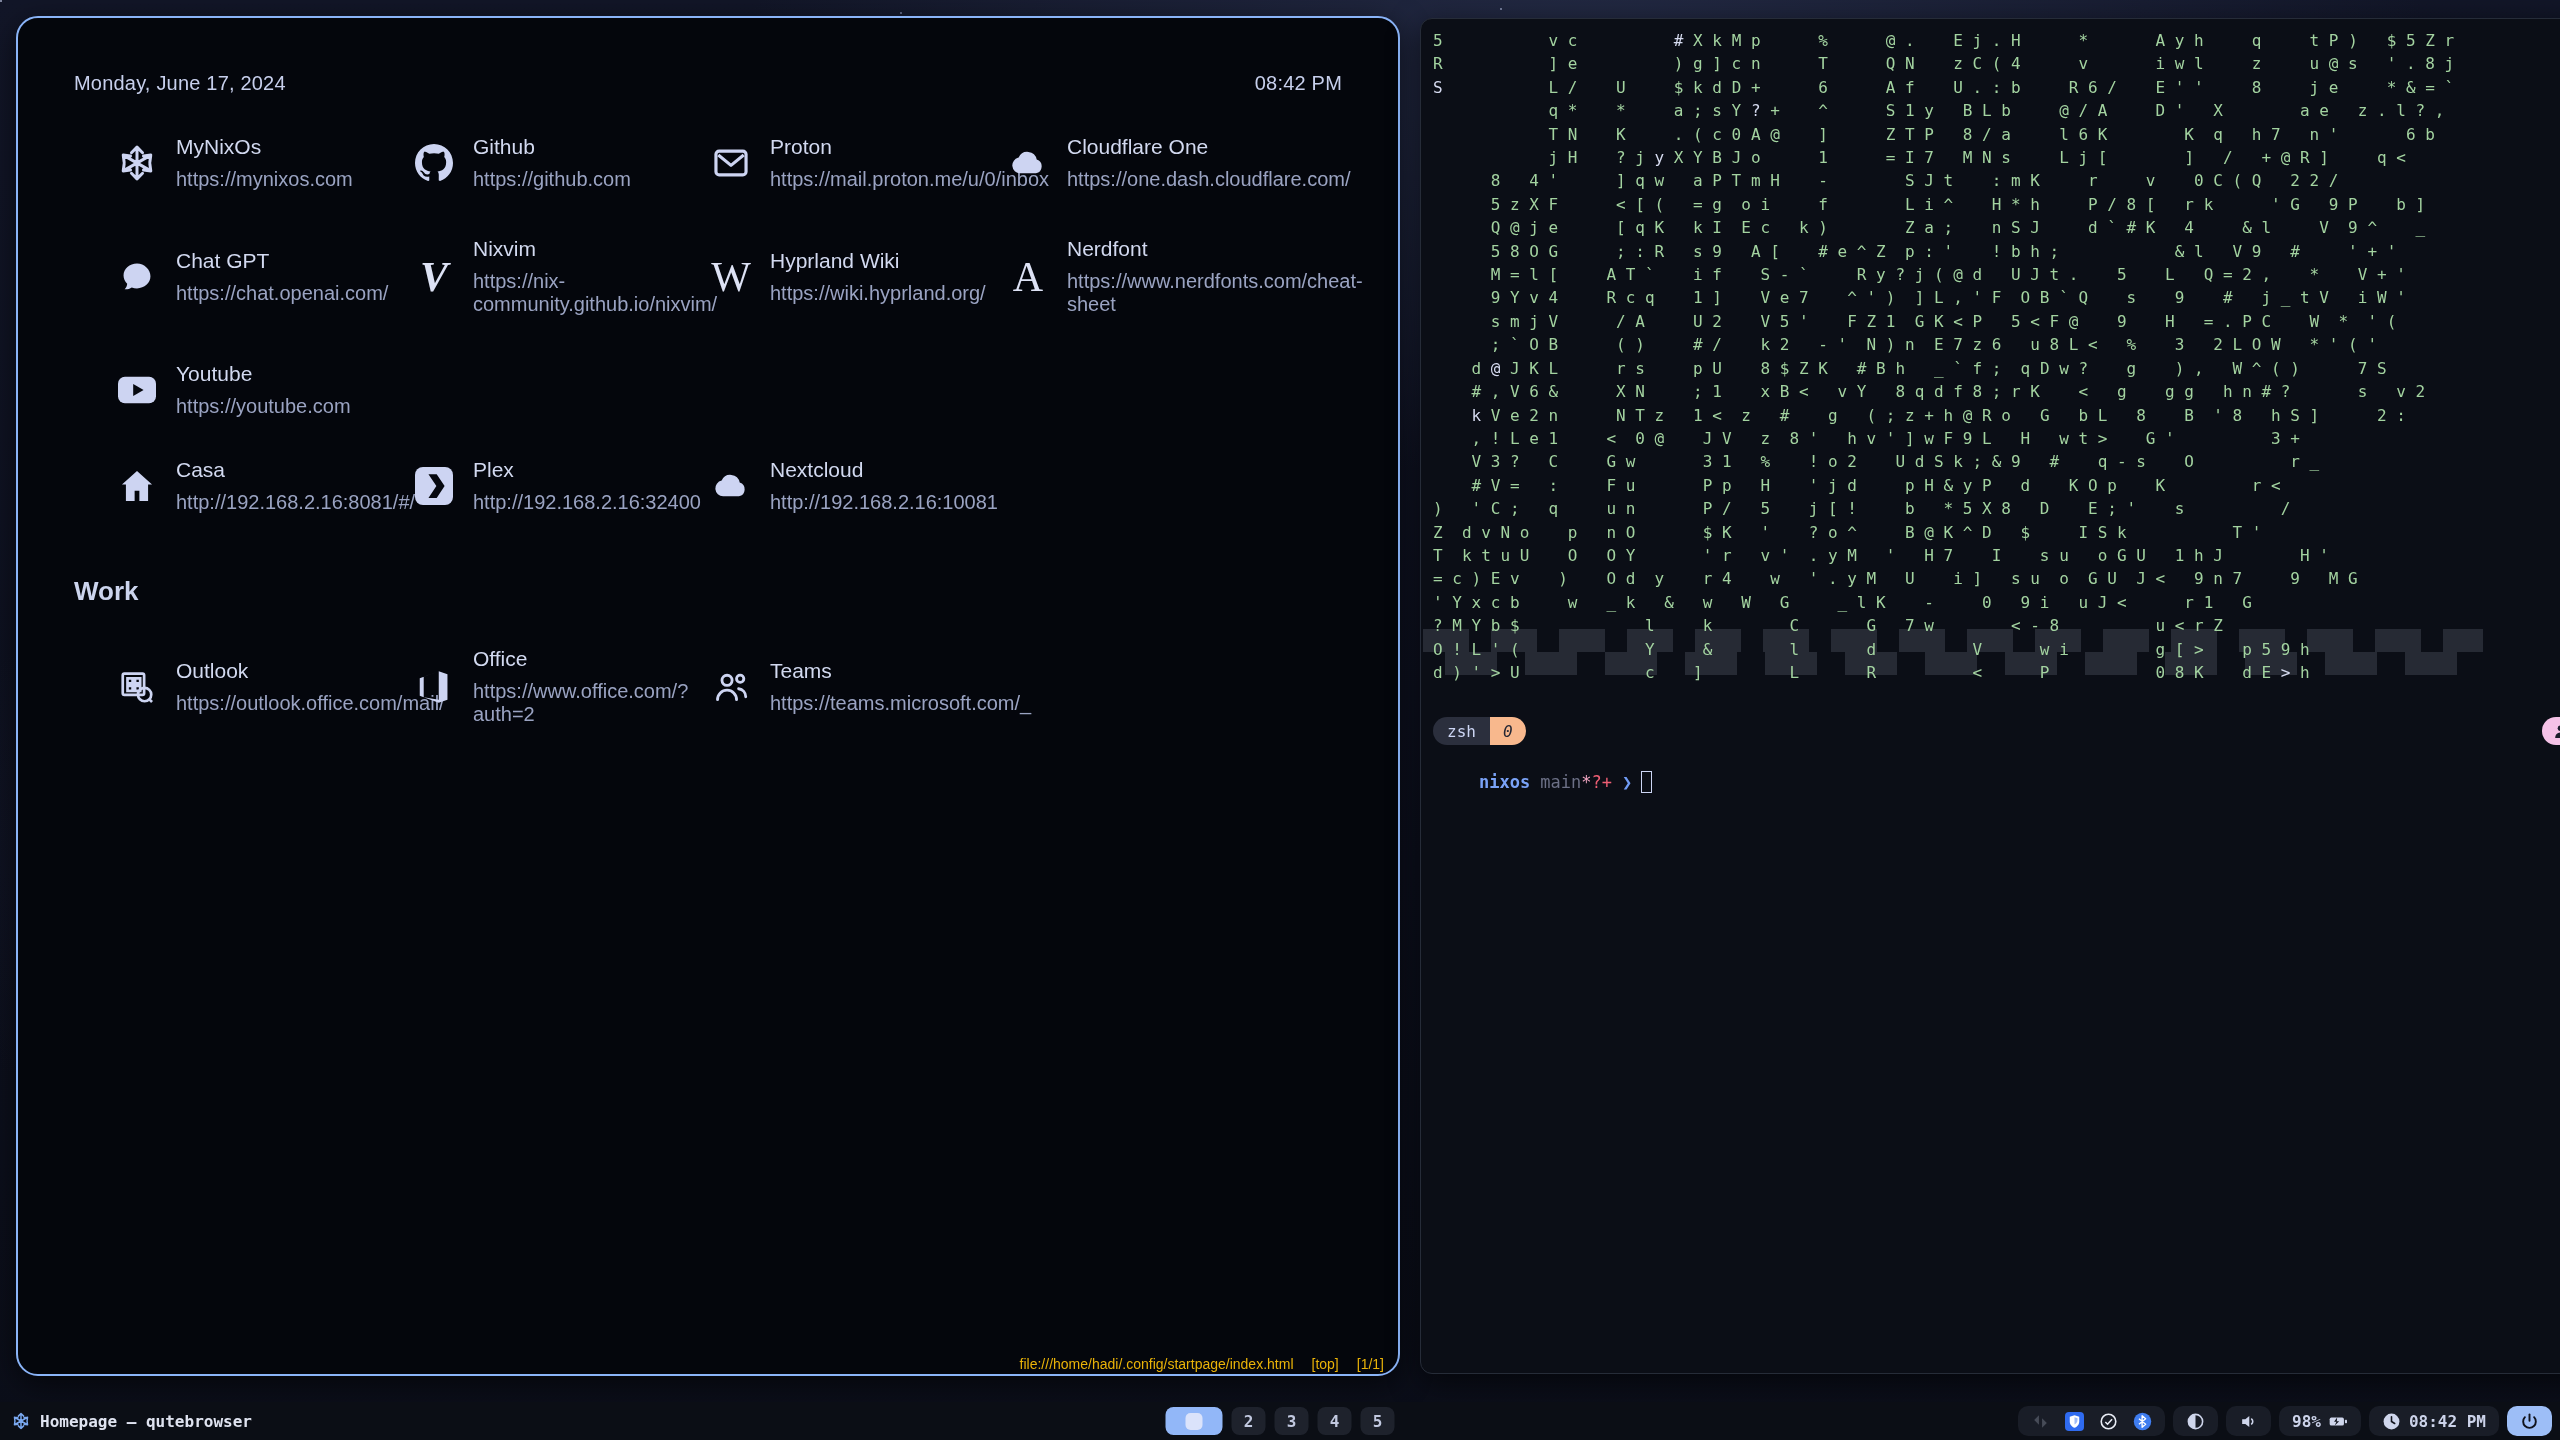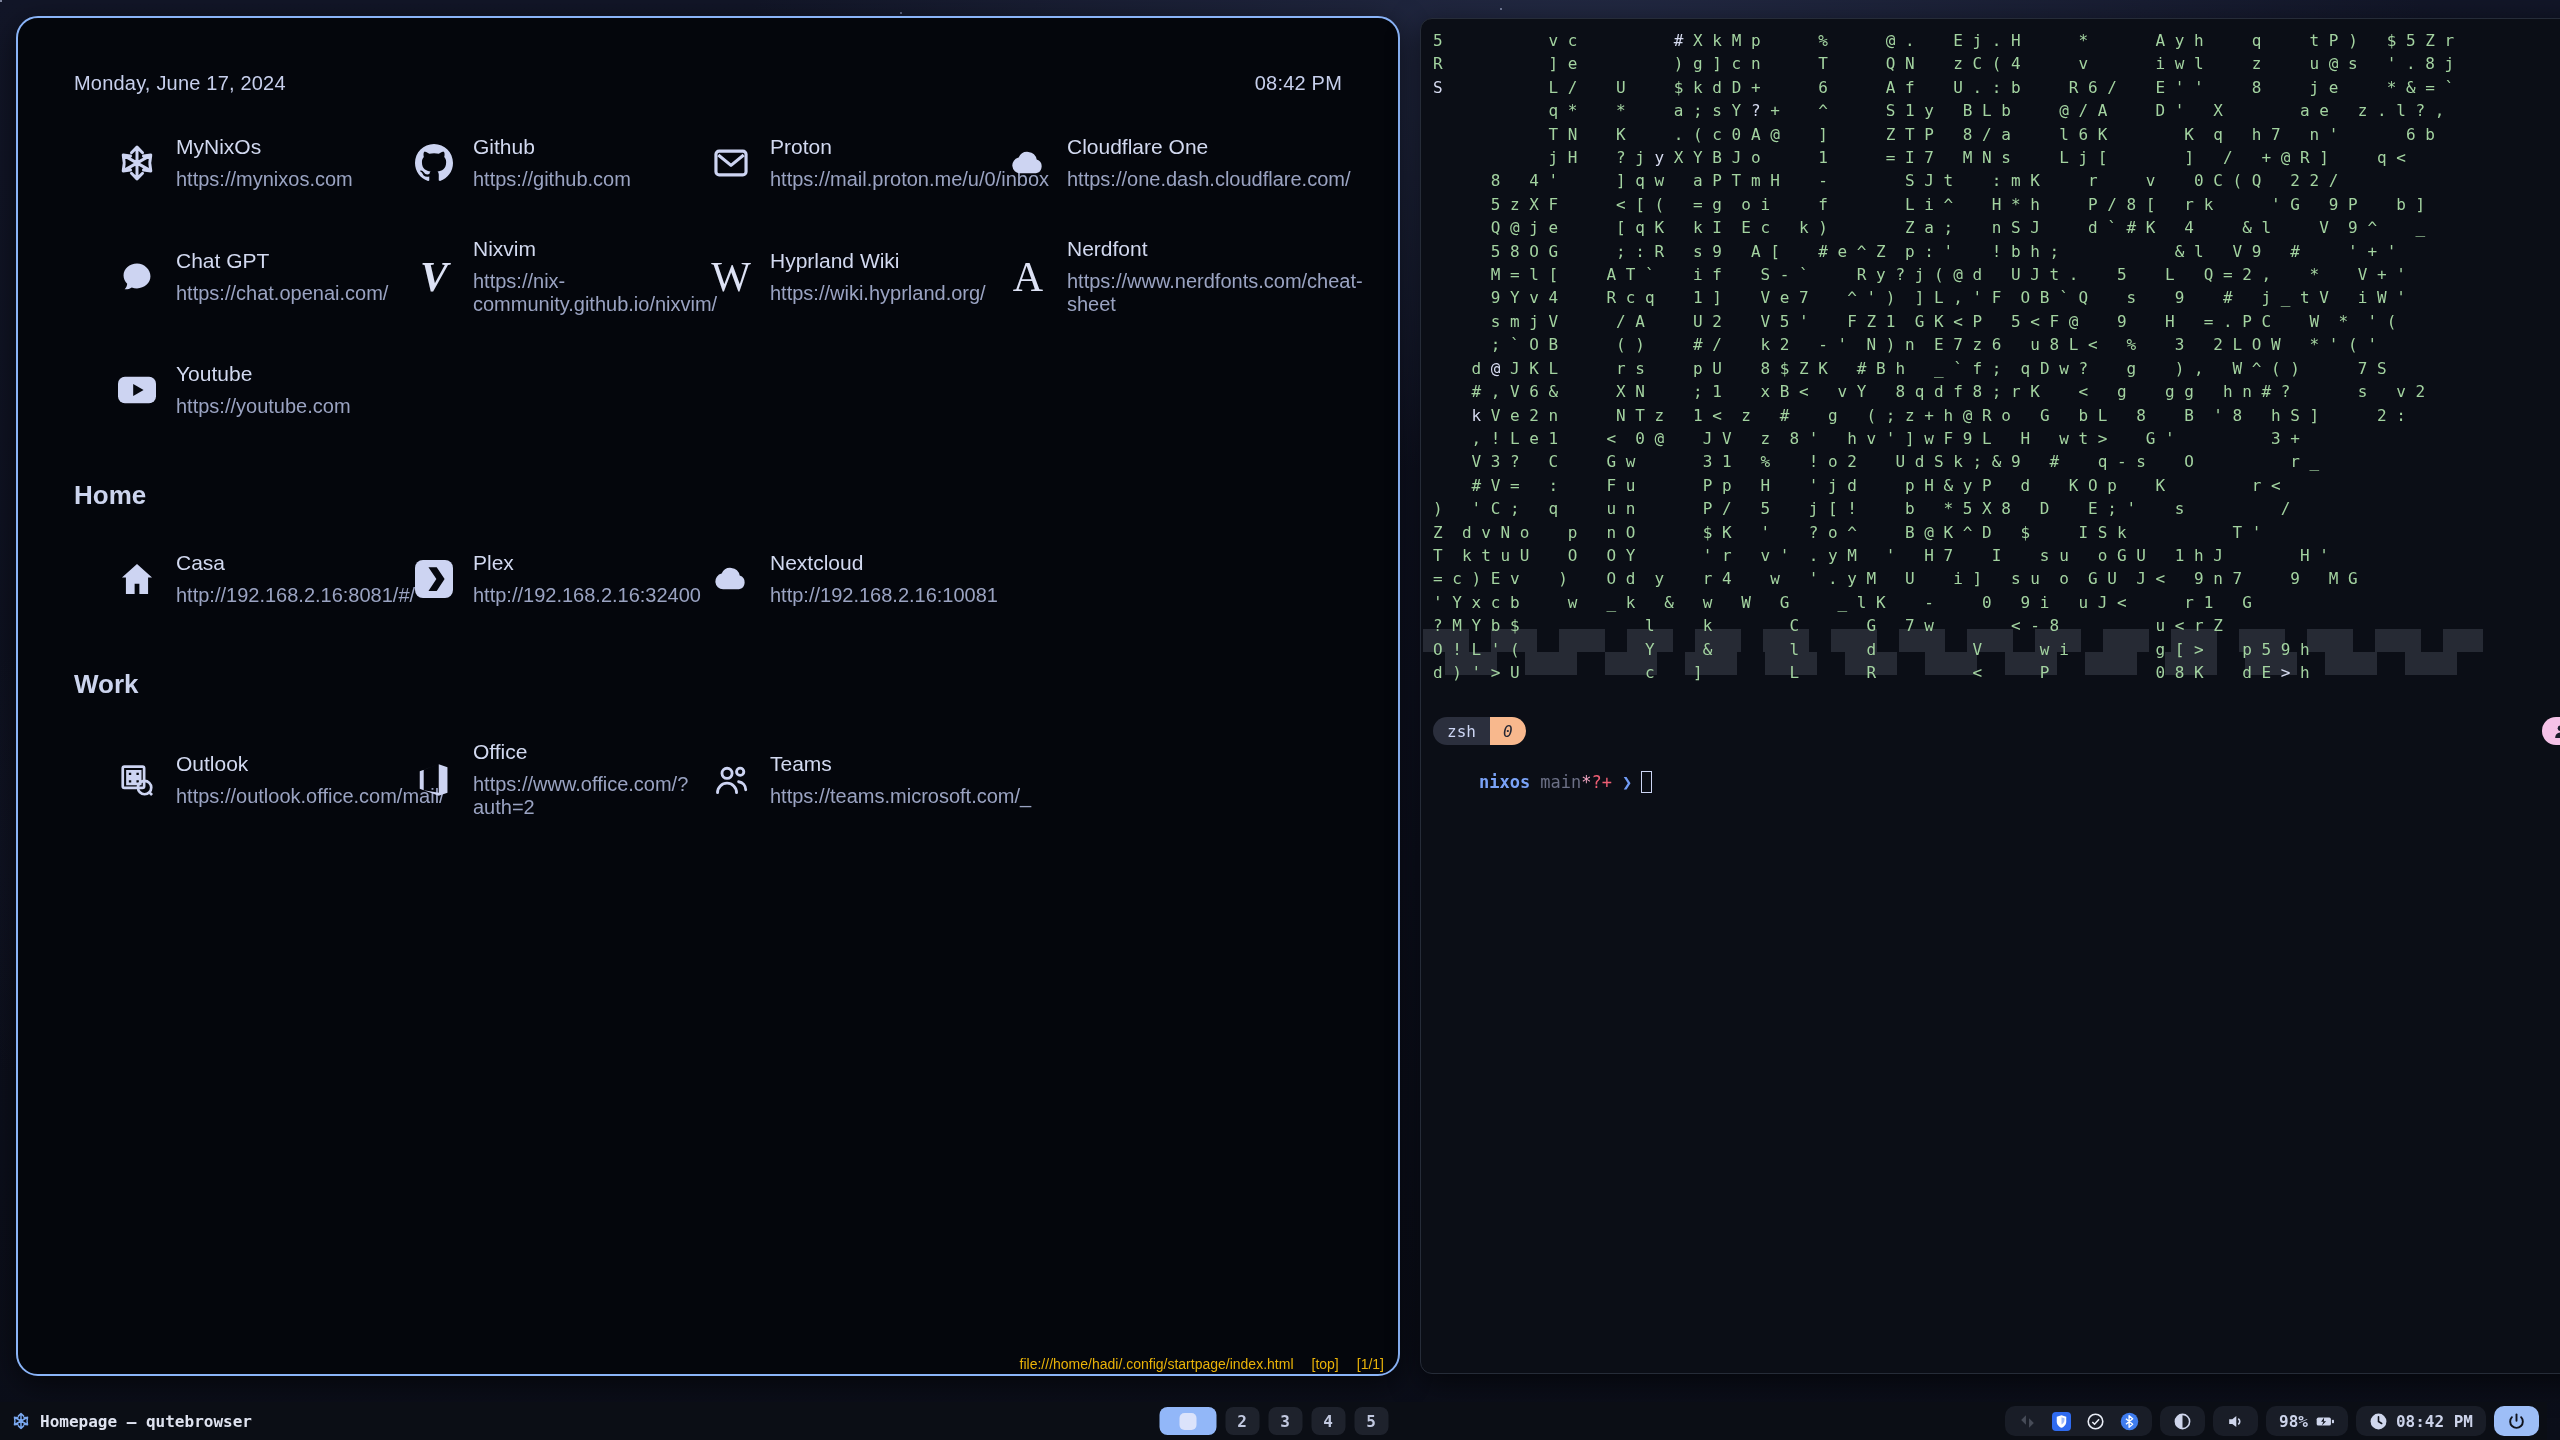--- a/index.html
+++ b/index.html
@@ -62,21 +62,21 @@
   .prompt-line { position:absolute; left:14px; top:752px; font-family:"DejaVu Sans Mono", monospace; font-size:17px; display:flex; align-items:center; }
   .p-host { color:#7aa2f7; font-weight:700;margin-left:44px; }
   .p-branch { color:#6c7086; margin-left:10px; }
   .p-star { color:#f2a6c2; }
   .p-q { color:#ee5f74; }
   .p-plus { color:#ee5f74; }
   .p-arrow { color:#6f9bf5; margin-left:10px; }
   .p-cursor { width:11px; height:22px; border:1.5px solid #cdd6f4; margin-left:9px; }
 
   
-  .waybar { position:absolute; left:0; right:13px; bottom:0; height:38px; background:#0b0e15;
+  .waybar { position:absolute; left:0; right:0; bottom:0; height:38px; background:#0b0e15;
     display:flex; align-items:center; font-family:"DejaVu Sans Mono", monospace; color:#ccd3ea; }
   .wb-left { display:flex; align-items:center; gap:10px; margin-left:12px; }
   .wb-left svg { width:18px; height:18px; color:#7aa8f0; }
   .wb-title { font-size:16px; font-weight:700; color:#dfe3f0; }
   .workspaces { position:absolute; left:50%; transform:translateX(-50%); display:flex; gap:9px; align-items:center; }
   .ws { height:28px; border-radius:8px; background:#1e222c; color:#c2c9e0; font-weight:700; font-size:16px;
     display:flex; align-items:center; justify-content:center; width:34px; cursor:pointer; }
   .ws-active { width:57px; background:#92b7f8; }
   .ws-dot { width:17px; height:17px; border-radius:5px; background:#dbe3fb; }
   .wb-right { margin-left:auto; display:flex; gap:8px; margin-right:8px; align-items:center; }
@@ -202,21 +202,20 @@
               </div>
     <div>
       <div class="link-name">Youtube</div>
       <div class="link-url">https://youtube.com</div>
     </div>
   </div>
 </div>
   </div>
 
   <div>
-    <div class="sec-title">Home</div>
     <div class="link-grid">
   <div class="link-item">
     <div class="link-icon">
                 <svg viewBox="0 0 24 24" fill="currentColor">
                   <path d="M12 2.5 2.5 11H5v10.5h5.5V15h3v6.5H19V11h2.5z"></path>
                 </svg>
               </div>
     <div>
       <div class="link-name">Casa</div>
       <div class="link-url">http://192.168.2.16:8081/#/</div>

